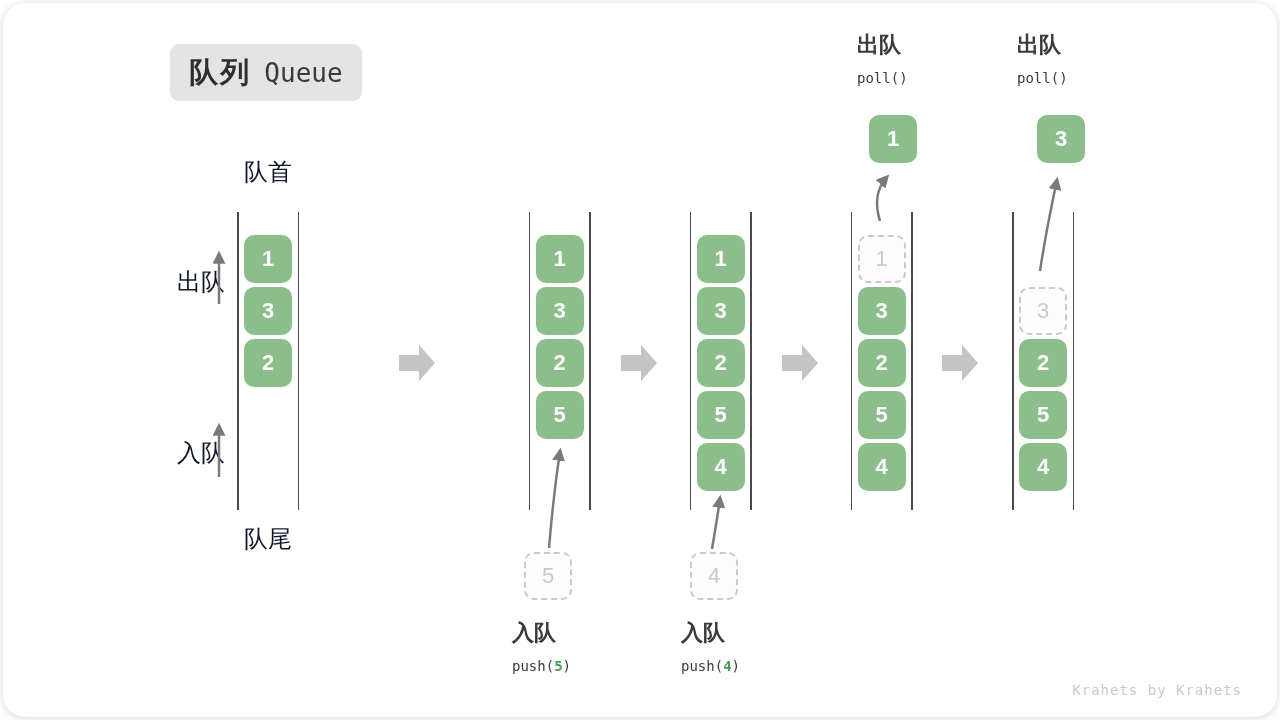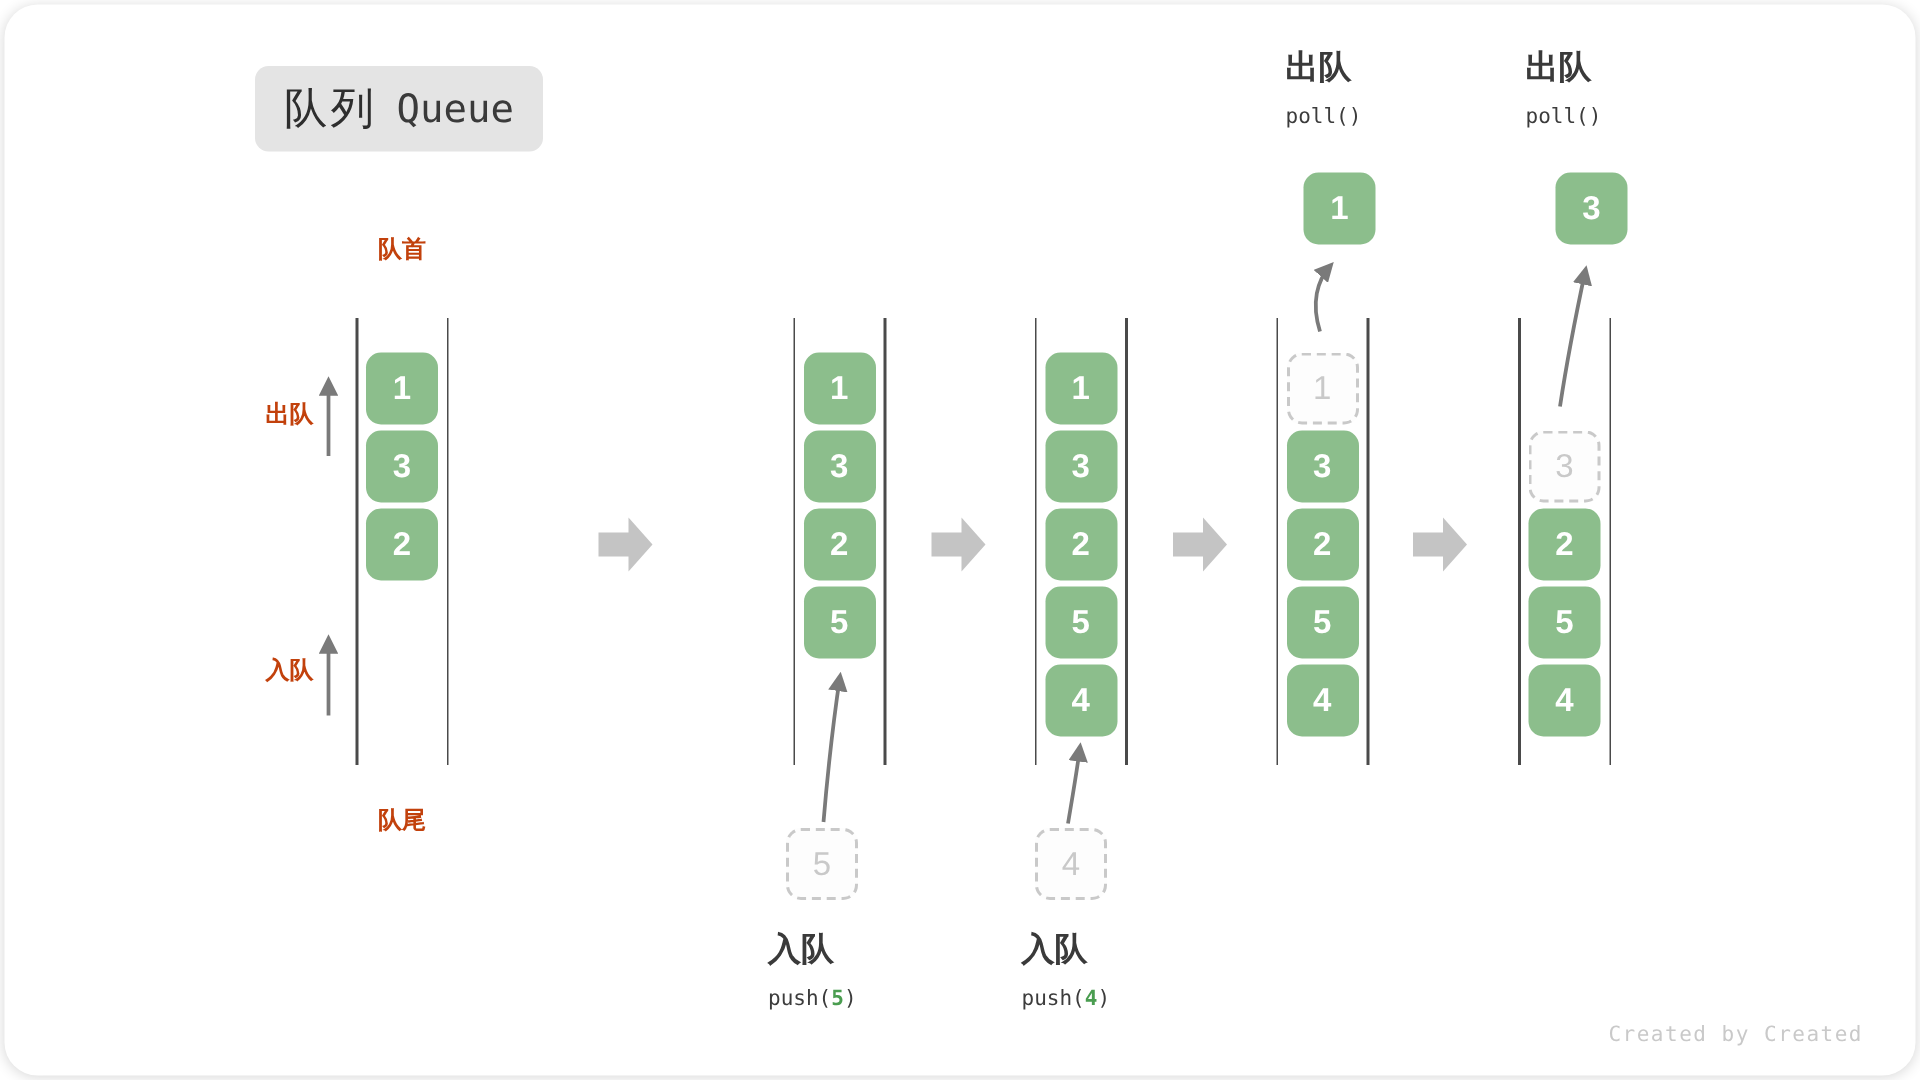--- a/index.html
+++ b/index.html
@@ -5,24 +5,24 @@
   * { margin:0; padding:0; box-sizing:border-box; }
   html,body { width:1280px; height:720px; background:#fff; overflow:hidden;
               font-family:"Liberation Sans", sans-serif; }
   .card { position:absolute; inset:3px; background:#fff; border-radius:22px;
           box-shadow:0 1px 9px rgba(0,0,0,.16); }
   .content { position:absolute; inset:0; }
 
   .title-badge { position:absolute; left:170px; top:44px; width:192px; height:57px;
                  background:#e4e4e4; border-radius:9px; display:flex; align-items:center;
                  justify-content:center; gap:13px; }
-  .title-zh { font-size:29px; font-weight:normal; color:#2e2e2e; letter-spacing:2px; }
+  .title-zh { font-size:29px; font-weight:bold; color:#2e2e2e; letter-spacing:2px; }
   .title-en { font-family:"DejaVu Sans Mono", monospace; font-size:26px; color:#3a3a3a; }
 
-  .cn-label { position:absolute; font-size:16px; font-weight:bold; color:#c2410c; }
+  .cn-label { position:absolute; font-size:24px; font-weight:normal; color:#0f172a; }
   .centered { text-align:center; }
 
   .queue-col { position:absolute; top:212px; width:62px; height:298px; }
   .qline { position:absolute; top:0; width:1.5px; height:100%; background:#4a4a4a; }
   .qline.l { left:0; } .qline.r { right:0; }
 
   .slot { position:absolute; width:48px; height:48px; border-radius:10px;
           display:flex; align-items:center; justify-content:center;
           font-size:22px; font-weight:bold; }
   .slot.green { background:#8CBE8C; color:#ffffff; }
@@ -46,21 +46,21 @@
 <div class="card"></div>
 
 <div class="content">
 
   <div class="title-badge">
     <span class="title-zh">队列</span>
     <span class="title-en">Queue</span>
   </div>
 
   <div class="cn-label centered" style="left:237px; top:156px; width:62px;">队首</div>
-  <div class="cn-label centered" style="left:237px; top:537px; width:62px;">队尾</div>
+  <div class="cn-label centered" style="left:237px; top:523px; width:62px;">队尾</div>
 
   <div class="cn-label" style="left:177px; top:266px;">出队</div>
   <div class="cn-label" style="left:177px; top:437px;">入队</div>
 
   <svg class="arrow-layer" width="1280" height="720" viewBox="0 0 1280 720">
     <defs>
       <marker id="ah" viewBox="0 0 10 10" refX="7.5" refY="5" markerWidth="5.2" markerHeight="5.2" orient="auto-start-reverse">
         <path d="M0,0 L10,5 L0,10 z" fill="#7a7a7a"></path>
       </marker>
     </defs>
@@ -141,15 +141,15 @@
 
   <div class="op-label" style="left:857px; top:30px;">
     <div class="op-zh">出队</div>
     <div class="op-code">poll()</div>
   </div>
   <div class="op-label" style="left:1017px; top:30px;">
     <div class="op-zh">出队</div>
     <div class="op-code">poll()</div>
   </div>
 
-  <div class="watermark">Created by Created</div>
+  <div class="watermark">Krahets by Krahets</div>
 
 </div>
 
 </body></html>

